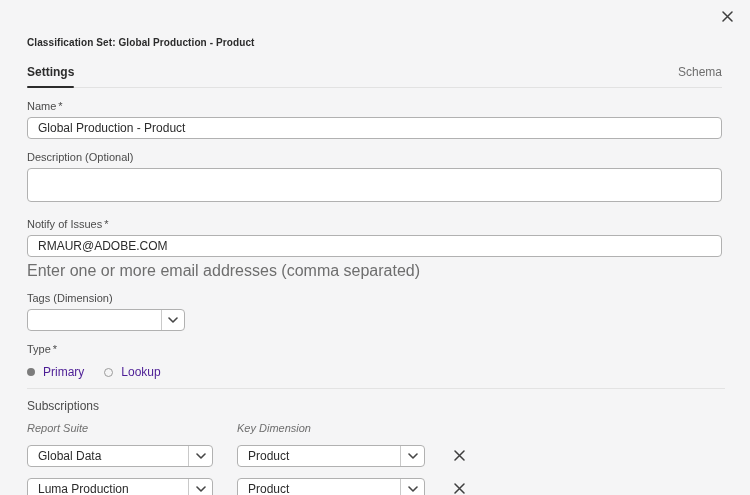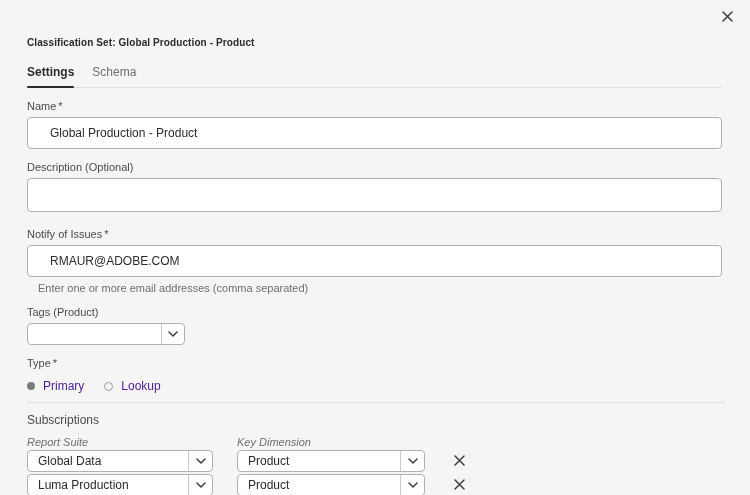--- a/index.html
+++ b/index.html
@@ -15,56 +15,56 @@
 
   .close-btn {
     position:absolute; top:8px; right:14px;
     width:18px; height:18px;
     background:none; border:none; cursor:pointer;
     display:flex; align-items:center; justify-content:center;
   }
 
   .title { padding-top:37px; font-size:10px; font-weight:700; color:#2b2b2b; letter-spacing:.1px; }
 
-  .tabs { display:flex; gap:18px; margin-top:17px; border-bottom:1px solid #e2e2e2; }
+  .tabs { display:flex; gap:18px; margin-top:17px; border-bottom:1px solid #e2e2e2;justify-content:space-between; }
   .tab { font-size:12px; padding-bottom:8px; color:#6e6e6e; position:relative; cursor:pointer; }
   .tab.active { color:#2c2c2c; font-weight:700; }
   .tab.active::after { content:""; position:absolute; left:0; right:0; bottom:-1px; height:2px; background:#2c2c2c; border-radius:2px; }
 
   .field-group { margin-top:12px; }
   .field-label { font-size:11px; color:#4b4b4b; margin-bottom:5px; }
   .req { color:#4b4b4b; margin-left:2px; }
 
   .text-input {
-    width:100%; height:32px;
+    width:100%; height:22px;
     border:1px solid #b1b1b1; border-radius:4px;
-    background:#fff; padding:0 22px;
+    background:#fff; padding:0 10px;
     font-size:12px; color:#2c2c2c;
     font-family:inherit;
   }
   .textarea { width:100%; height:34px; resize:none; border:1px solid #b1b1b1; border-radius:4px; background:#fff; padding:4px 10px; font-size:12px; font-family:inherit; }
-  .helper { font-size:11px; color:#6e6e6e; margin-top:5px;margin-left:11px; }
+  .helper { font-size:16px; color:#6e6e6e; margin-top:5px; }
 
   .combo { display:flex; width:158px; height:22px; border:1px solid #b1b1b1; border-radius:4px; background:#fff; cursor:pointer; }
   .combo-text { flex:1; font-size:12px; line-height:20px; padding:0 10px; color:#2c2c2c; }
   .combo-chevron { width:23px; border-left:1px solid #c9c9c9; display:flex; align-items:center; justify-content:center; }
 
   .radio-row { display:flex; gap:20px; margin-top:10px; }
   .radio { display:flex; align-items:center; gap:8px; font-size:12px; color:#4c1d95; cursor:default; }
   .radio-dot-on { width:4px; height:4px; border:4px solid #7c7c7c; border-radius:50%; background:#f5f5f6; }
   .radio-dot-off { width:9px; height:9px; border:1.5px solid #9b9b9b; border-radius:50%; background:transparent; }
 
   .divider { height:1px; background:#e3e3e3; margin-top:9px; margin-right:-3px; }
 
   .sub-heading { font-size:12px; color:#4b4b4b; margin-top:10px; }
   .sub-cols { display:flex; margin-top:9px; }
   .sub-col { font-size:11px; font-style:italic; color:#6e6e6e; }
   .sub-col.rs { width:210px; }
 
-  .sub-row { display:flex; align-items:center; margin-top:2px; }
+  .sub-row { display:flex; align-items:center; margin-top:11px; }
   .select { display:flex; height:22px; border:1px solid #b1b1b1; border-radius:4px; background:#fff; cursor:pointer; }
   .select.rs { width:186px; margin-right:24px; }
   .select.kd { width:188px;justify-content:space-between; }
   .select-value { flex:1; font-size:12px; line-height:20px; padding:0 10px; color:#2c2c2c; white-space:nowrap; overflow:hidden; }
   .select-chevron { width:24px; border-left:1px solid #c9c9c9; display:flex; align-items:center; justify-content:center; }
 
   .remove-btn { margin-left:26px; width:16px; height:16px; background:none; border:none; cursor:pointer; display:flex; align-items:center; justify-content:center; }
 </style>
 </head>
 <body>
@@ -96,21 +96,21 @@
     <textarea class="textarea" style=""></textarea>
   </div>
 
   <div class="field-group">
     <div class="field-label"><span>Notify of Issues</span><span class="req">*</span></div>
     <input class="text-input" type="text" value="RMAUR@ADOBE.COM" style="">
     <div class="helper">Enter one or more email addresses (comma separated)</div>
   </div>
 
   <div class="field-group">
-    <div class="field-label">Tags (Product)</div>
+    <div class="field-label">Tags (Dimension)</div>
     <div class="combo">
       <span class="combo-text"></span>
       <span class="combo-chevron">
         <svg width="10" height="6" viewBox="0 0 10 6">
             <path d="M1 1l4 4 4-4" fill="none" stroke="#464646" stroke-width="1.6" stroke-linecap="round" stroke-linejoin="round"></path>
           </svg>
       </span>
     </div>
   </div>
 

